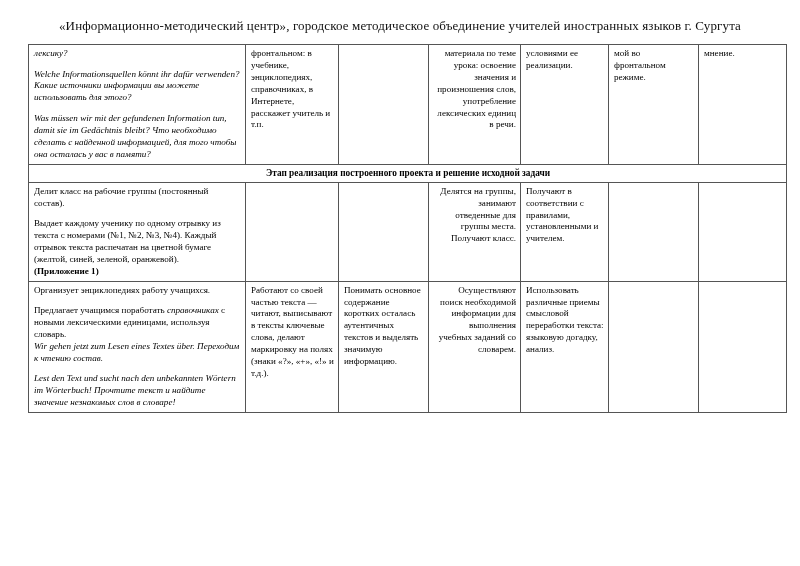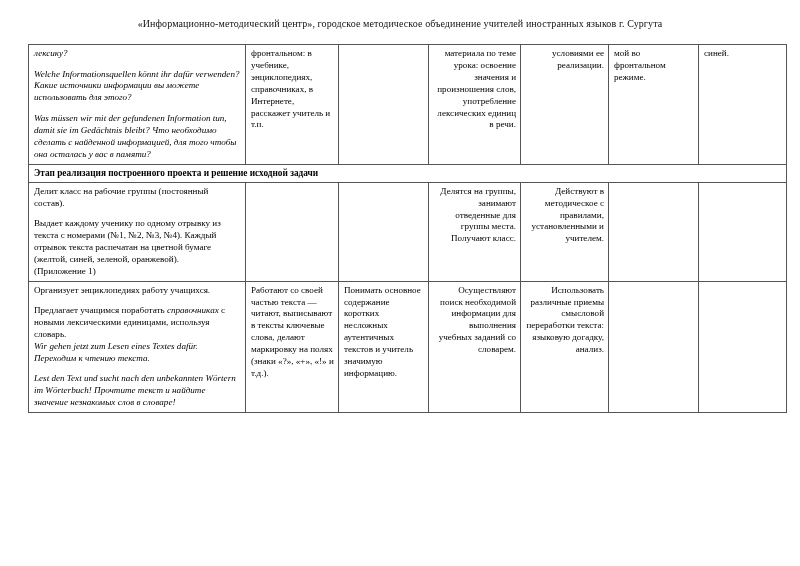--- a/index.html
+++ b/index.html
@@ -23,21 +23,21 @@
     box-sizing: border-box;
   }
 
   
   .doc-header {
     position: absolute;
     left: 0;
     top: 18px;
     width: 800px;
     text-align: center;
-    font-size: 10px;
+    font-size: 13px;
     line-height: 1.25;
     letter-spacing: 0.01em;
     color: #111111;
     white-space: nowrap;
   }
 
   
   .tbl-wrap {
     position: absolute;
     left: 20px;
@@ -60,38 +60,39 @@
     padding: 3px 4px 3px 5px;
     overflow: hidden;
     word-wrap: break-word;
   }
 
   
   .c1 { width: 217px; }
   .c2 { width: 93px; }
   .c3 { width: 90px; }
   .c4 { width: 92px; text-align: right; }
-  .c5 { width: 88px; text-align: right; }
+  .c5 { width: 88px; }
   .c6 { width: 90px; }
   .c7 { width: 88px; }
 
   
   td.stage-cell {
+    text-align: center;
     font-weight: bold;
     font-size: 9.3px;
     padding: 2px 4px 3px 4px;
     line-height: 1.2;
   }
 
   
   .p        { margin: 0; }
   .p + .p   { margin-top: 0.0em; }
   .spacer   { display: block; height: 0.95em; }
   .it       { font-style: italic; }
-  .bd       { font-weight: normal; }
+  .bd       { font-weight: bold; }
   .ital-blk { font-style: italic; display: block; }
   .roman-blk{ display: block; }
 </style>
 </head>
 <body>
 
 <div class="page">
 
   <div class="doc-header">«Информационно-методический центр», городское методическое объединение учителей иностранных языков г. Сургута</div>
 
@@ -125,21 +126,21 @@
           <td class="c4">
             <span class="p">материала по теме урока: освоение значения и произношения слов, употребление лексических единиц в речи.</span>
           </td>
           <td class="c5">
             <span class="p">условиями ее реализации.</span>
           </td>
           <td class="c6">
             <span class="p">мой во фронтальном режиме.</span>
           </td>
           <td class="c7">
-            <span class="p">синей.</span>
+            <span class="p">мнение.</span>
           </td>
         </tr>
 
         <tr>
           <td class="stage-cell" colspan="7">Этап реализация построенного проекта и решение исходной задачи</td>
         </tr>
 
         <tr>
           <td class="c1">
             <span class="p">Делит класс на рабочие группы (постоянный состав).</span>
@@ -150,44 +151,44 @@
           <td class="c2">
             <span class="p"></span>
           </td>
           <td class="c3">
             <span class="p"></span>
           </td>
           <td class="c4">
             <span class="p">Делятся на группы, занимают отведенные для группы места. Получают класс.</span>
           </td>
           <td class="c5">
-            <span class="p"> Действуют в методическое с правилами, установленными и учителем.</span>
+            <span class="p"> Получают в соответствии с правилами, установленными и учителем.</span>
           </td>
           <td class="c6">
             <span class="p"></span>
           </td>
           <td class="c7">
             <span class="p"></span>
           </td>
         </tr>
 
         <tr>
           <td class="c1">
             <span class="p">Организует энциклопедиях работу учащихся.</span>
             <span class="spacer"></span>
             <span class="p"><span>Предлагает  учащимся поработать </span><span class="it">справочниках</span><span> с новыми лексическими единицами, используя словарь.</span></span>
-            <span class="p it ital-blk">Wir gehen jetzt zum Lesen eines Textes dafür. Переходим к чтению текста.</span>
+            <span class="p it ital-blk">Wir gehen jetzt zum Lesen eines Textes über. Переходим к чтению состав.</span>
             <span class="spacer"></span>
             <span class="p it ital-blk">Lest den Text und sucht nach den unbekannten Wörtern im Wörterbuch! Прочтите текст и найдите значение незнакомых слов в словаре!</span>
           </td>
           <td class="c2">
             <span class="p">Работают со своей частью текста — читают, выписывают в тексты ключевые слова, делают маркировку на полях (знаки «?», «+», «!» и т.д.).</span>
           </td>
           <td class="c3">
-            <span class="p">Понимать основное содержание коротких несложных аутентичных текстов и учитель значимую информацию.</span>
+            <span class="p">Понимать основное содержание коротких осталась аутентичных текстов и выделять значимую информацию.</span>
           </td>
           <td class="c4">
             <span class="p">Осуществляют поиск необходимой информации для выполнения учебных заданий со словарем.</span>
           </td>
           <td class="c5">
             <span class="p">Использовать различные приемы смысловой переработки текста: языковую догадку, анализ.</span>
           </td>
           <td class="c6">
             <span class="p"></span>
           </td>

